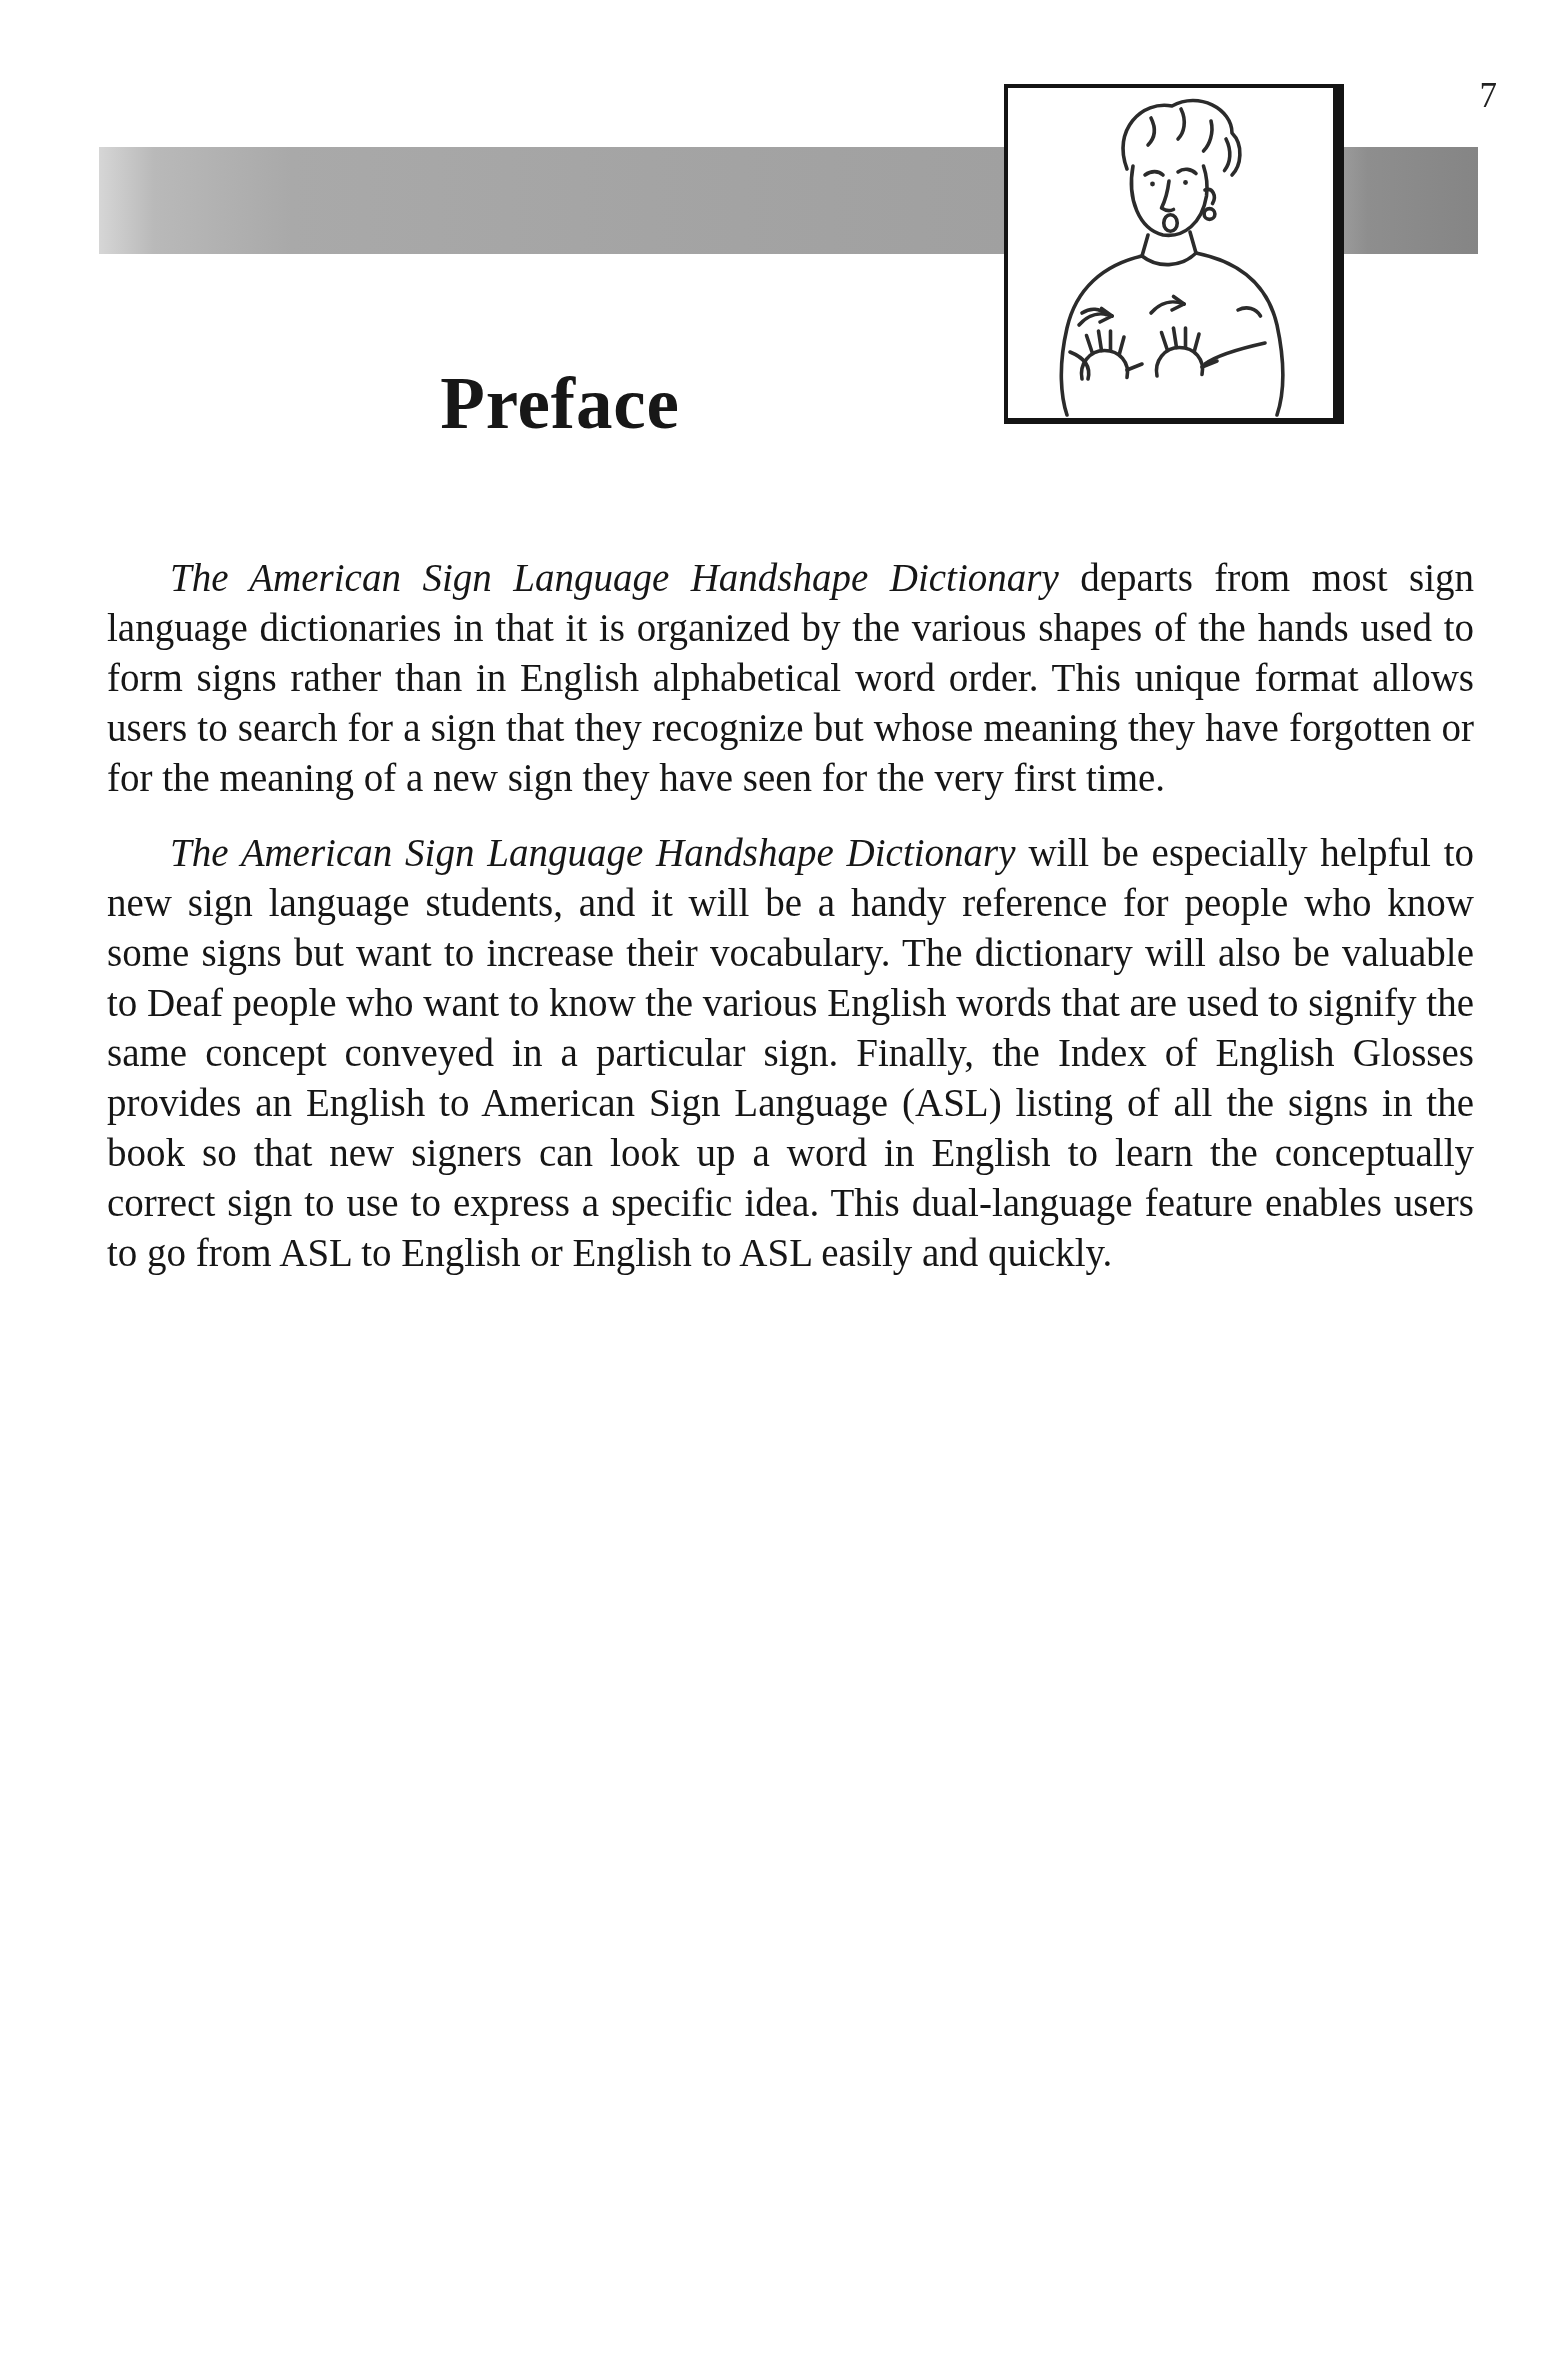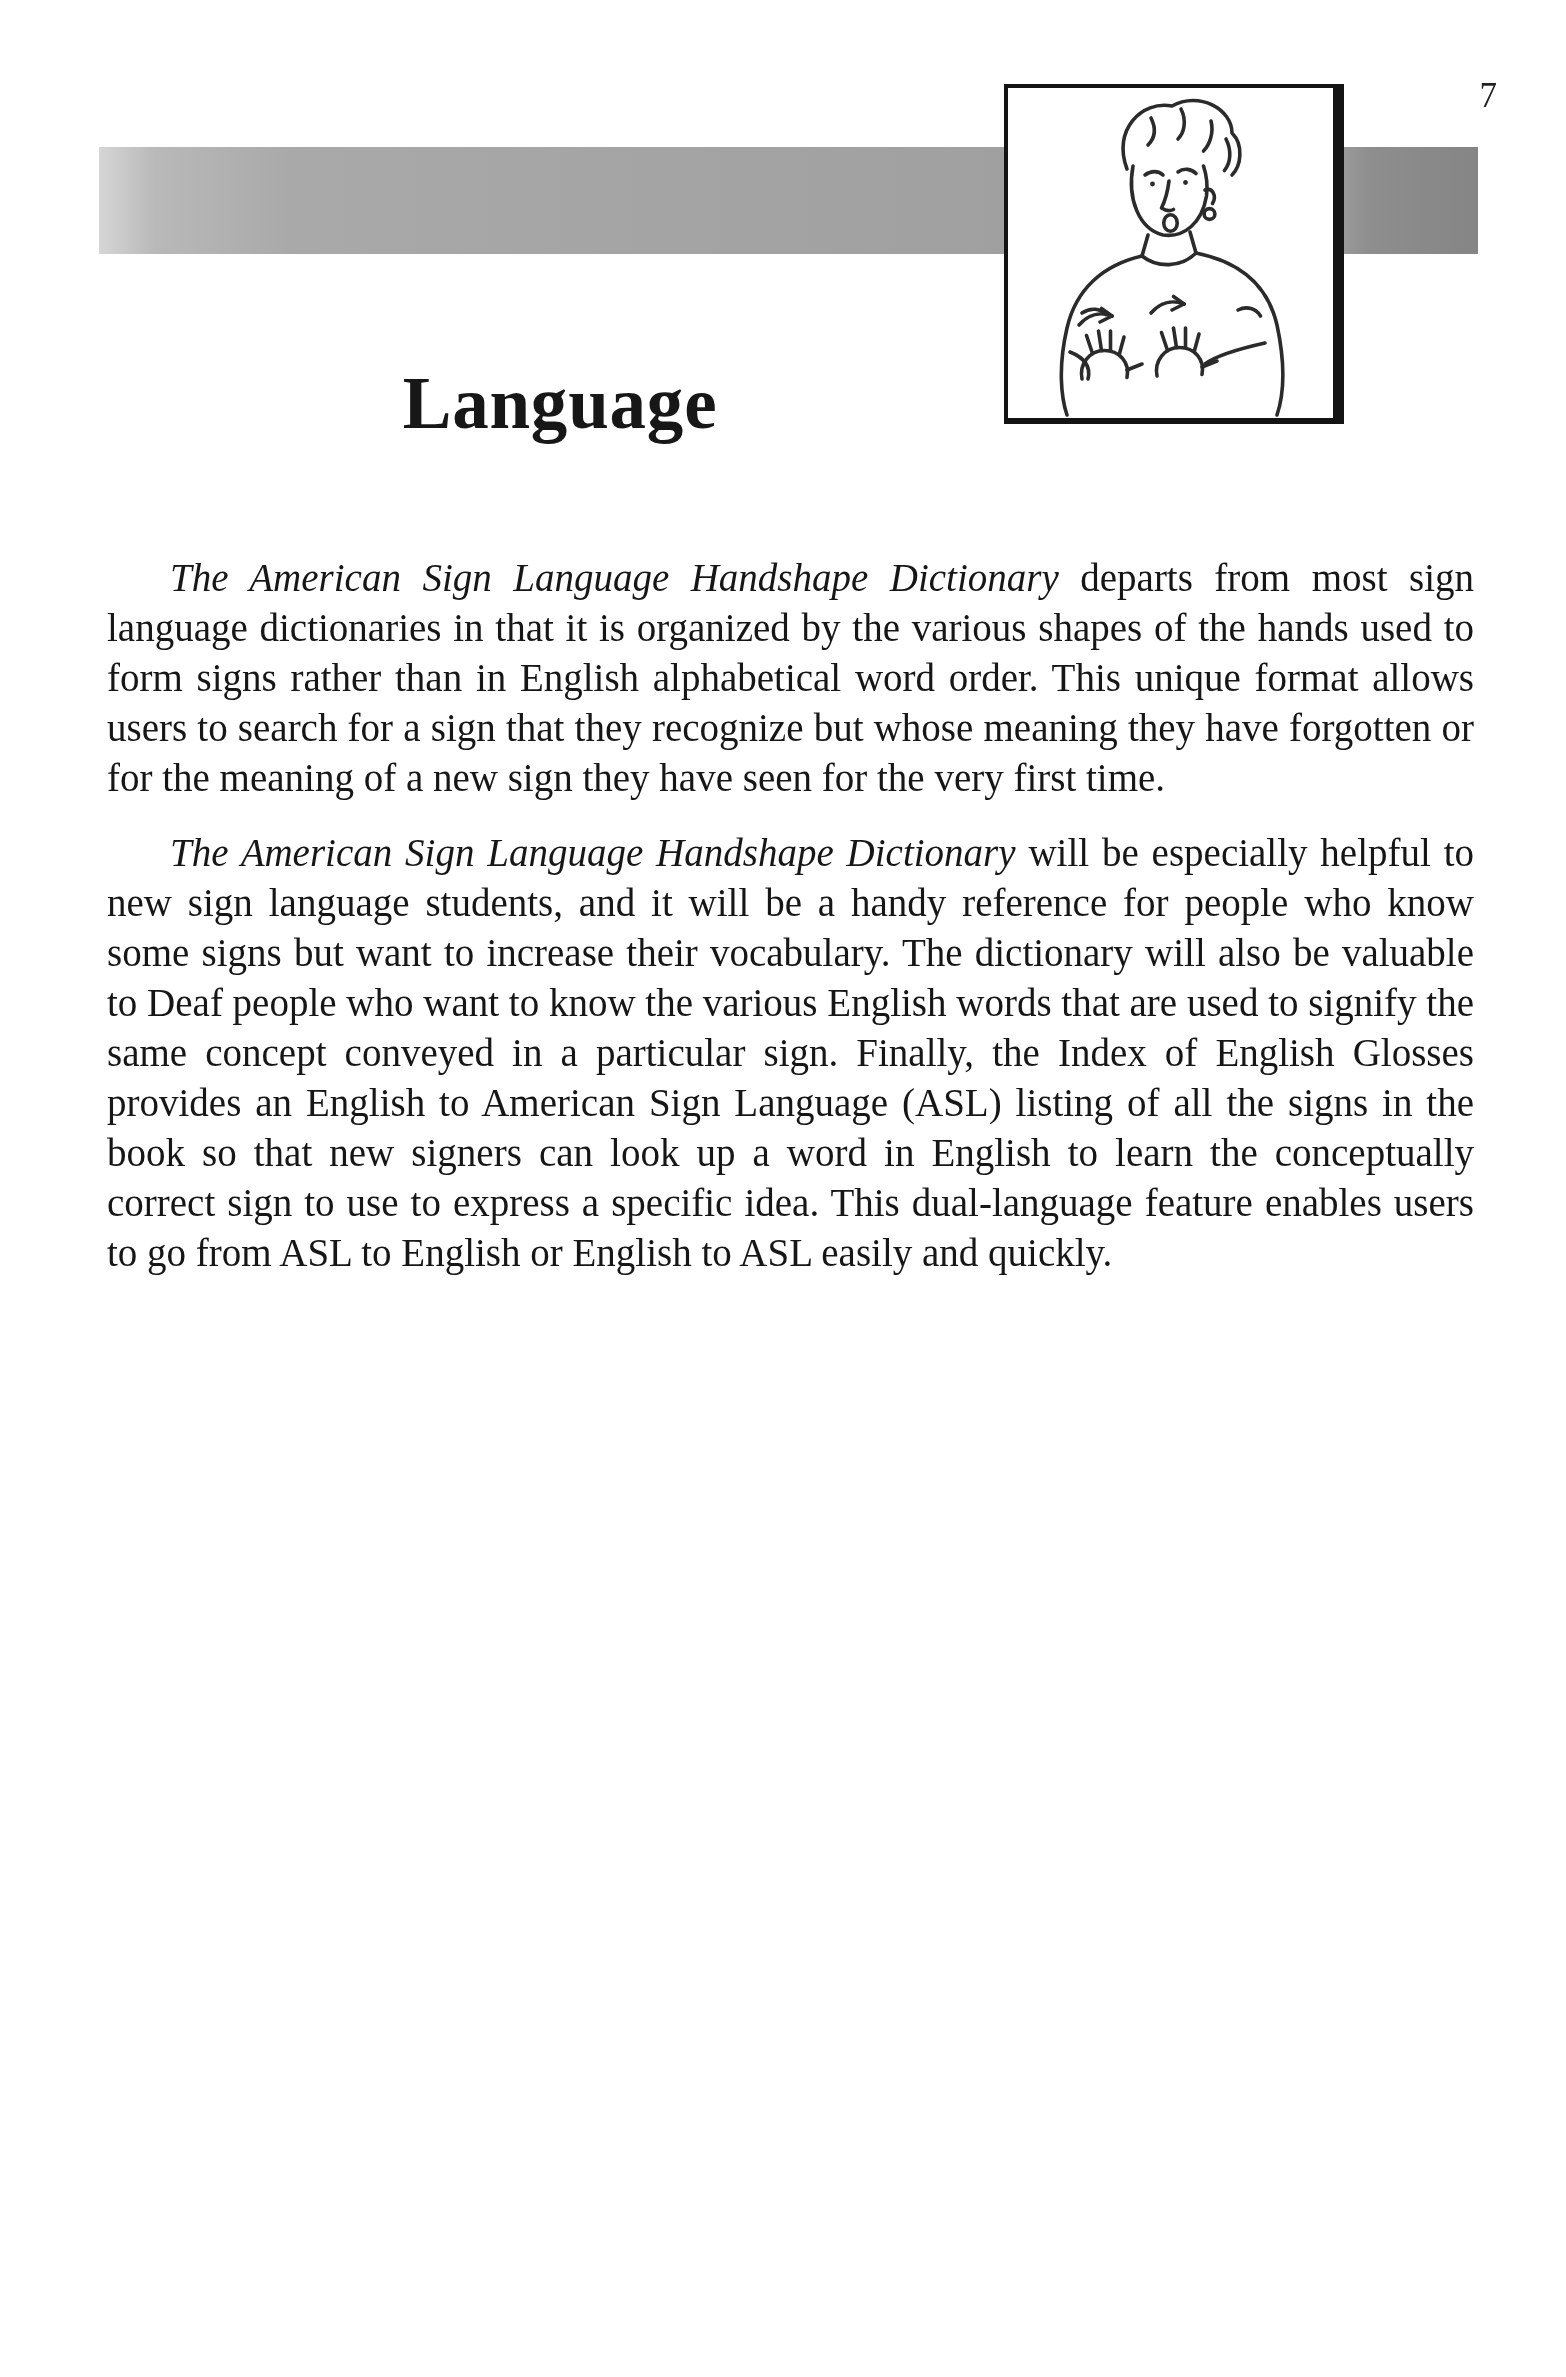--- a/index.html
+++ b/index.html
@@ -93,21 +93,21 @@
 </style>
 </head>
 <body>
 
 <div class="page">
 
   <div class="page-number">7</div>
 
   <div class="banner"></div>
 
-  <h1 class="page-title">Language</h1>
+  <h1 class="page-title">Preface</h1>
 
   <div class="illustration-box">
     <svg viewBox="0 0 210 220" fill="none" stroke="#2b2b2b" stroke-width="2.4" stroke-linecap="round" stroke-linejoin="round">
 
       <path d="M76,54 C66,28 86,8 106,12 C124,2 146,14 146,30 C154,38 152,52 146,58"></path>
       <path d="M92,20 C96,28 94,34 90,38"></path>
       <path d="M112,14 C116,22 114,30 110,34"></path>
       <path d="M132,22 C134,30 131,38 127,42"></path>
       <path d="M142,34 C146,42 145,50 141,55"></path>
 

